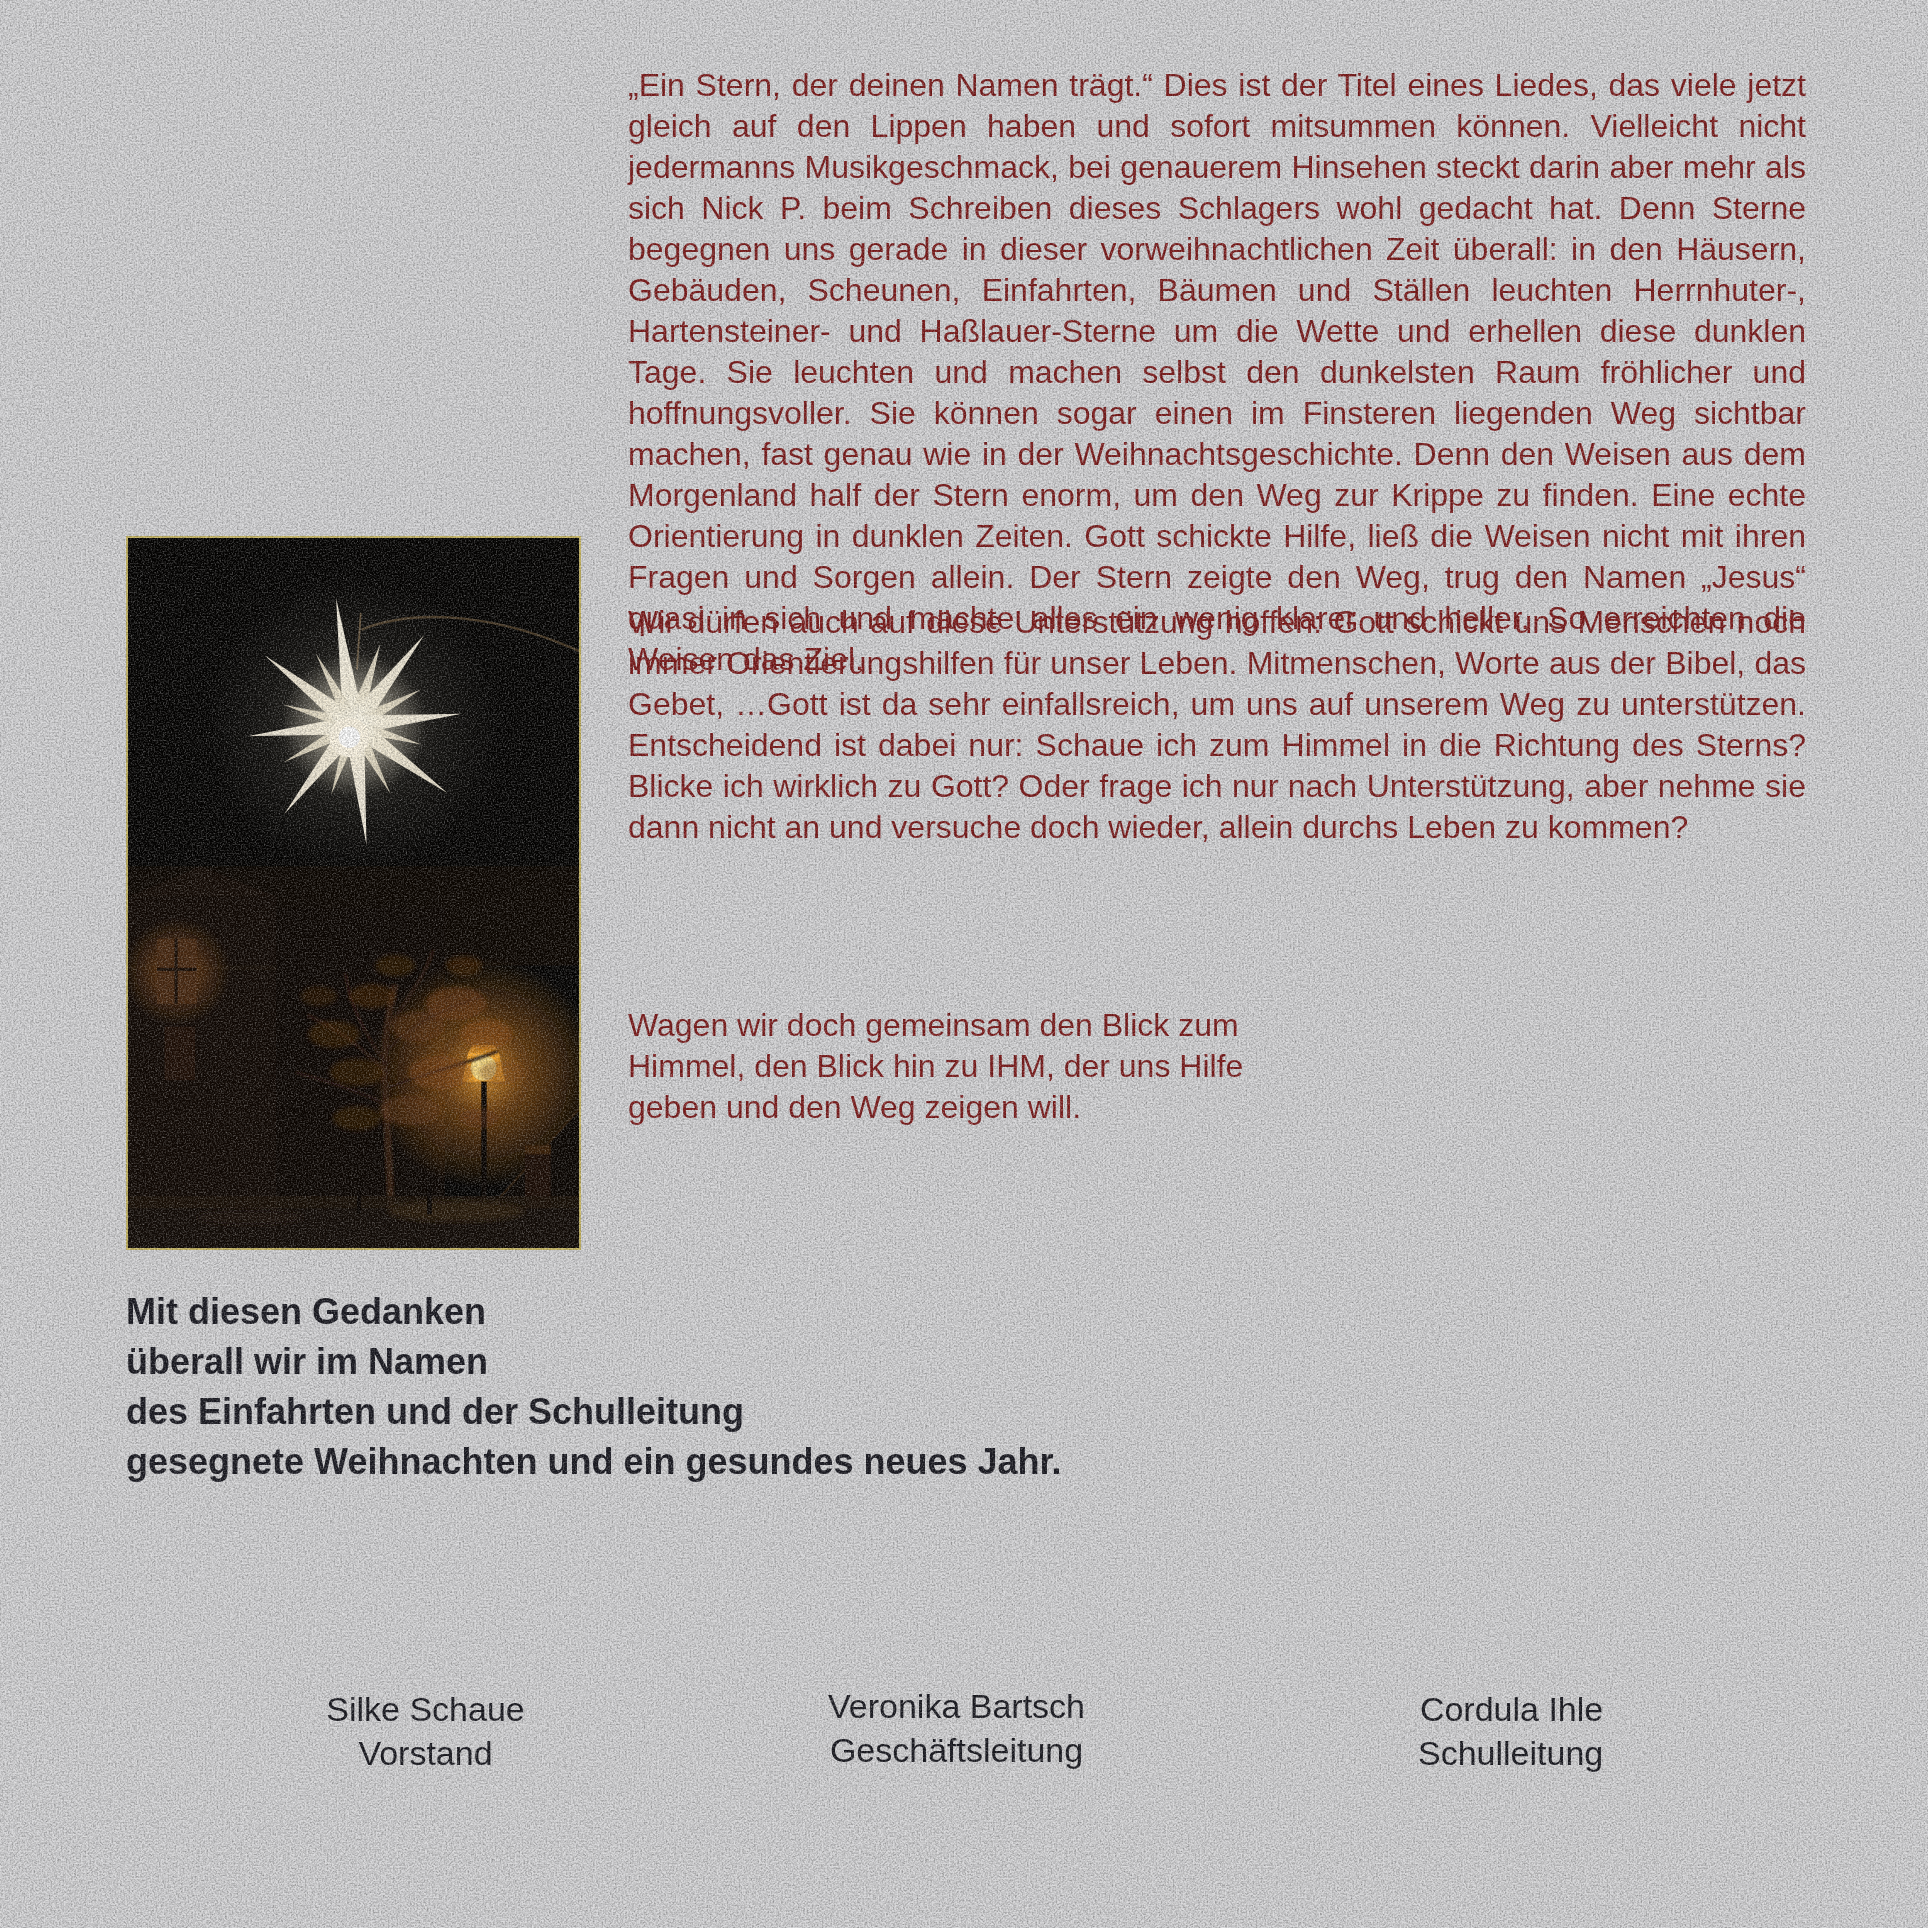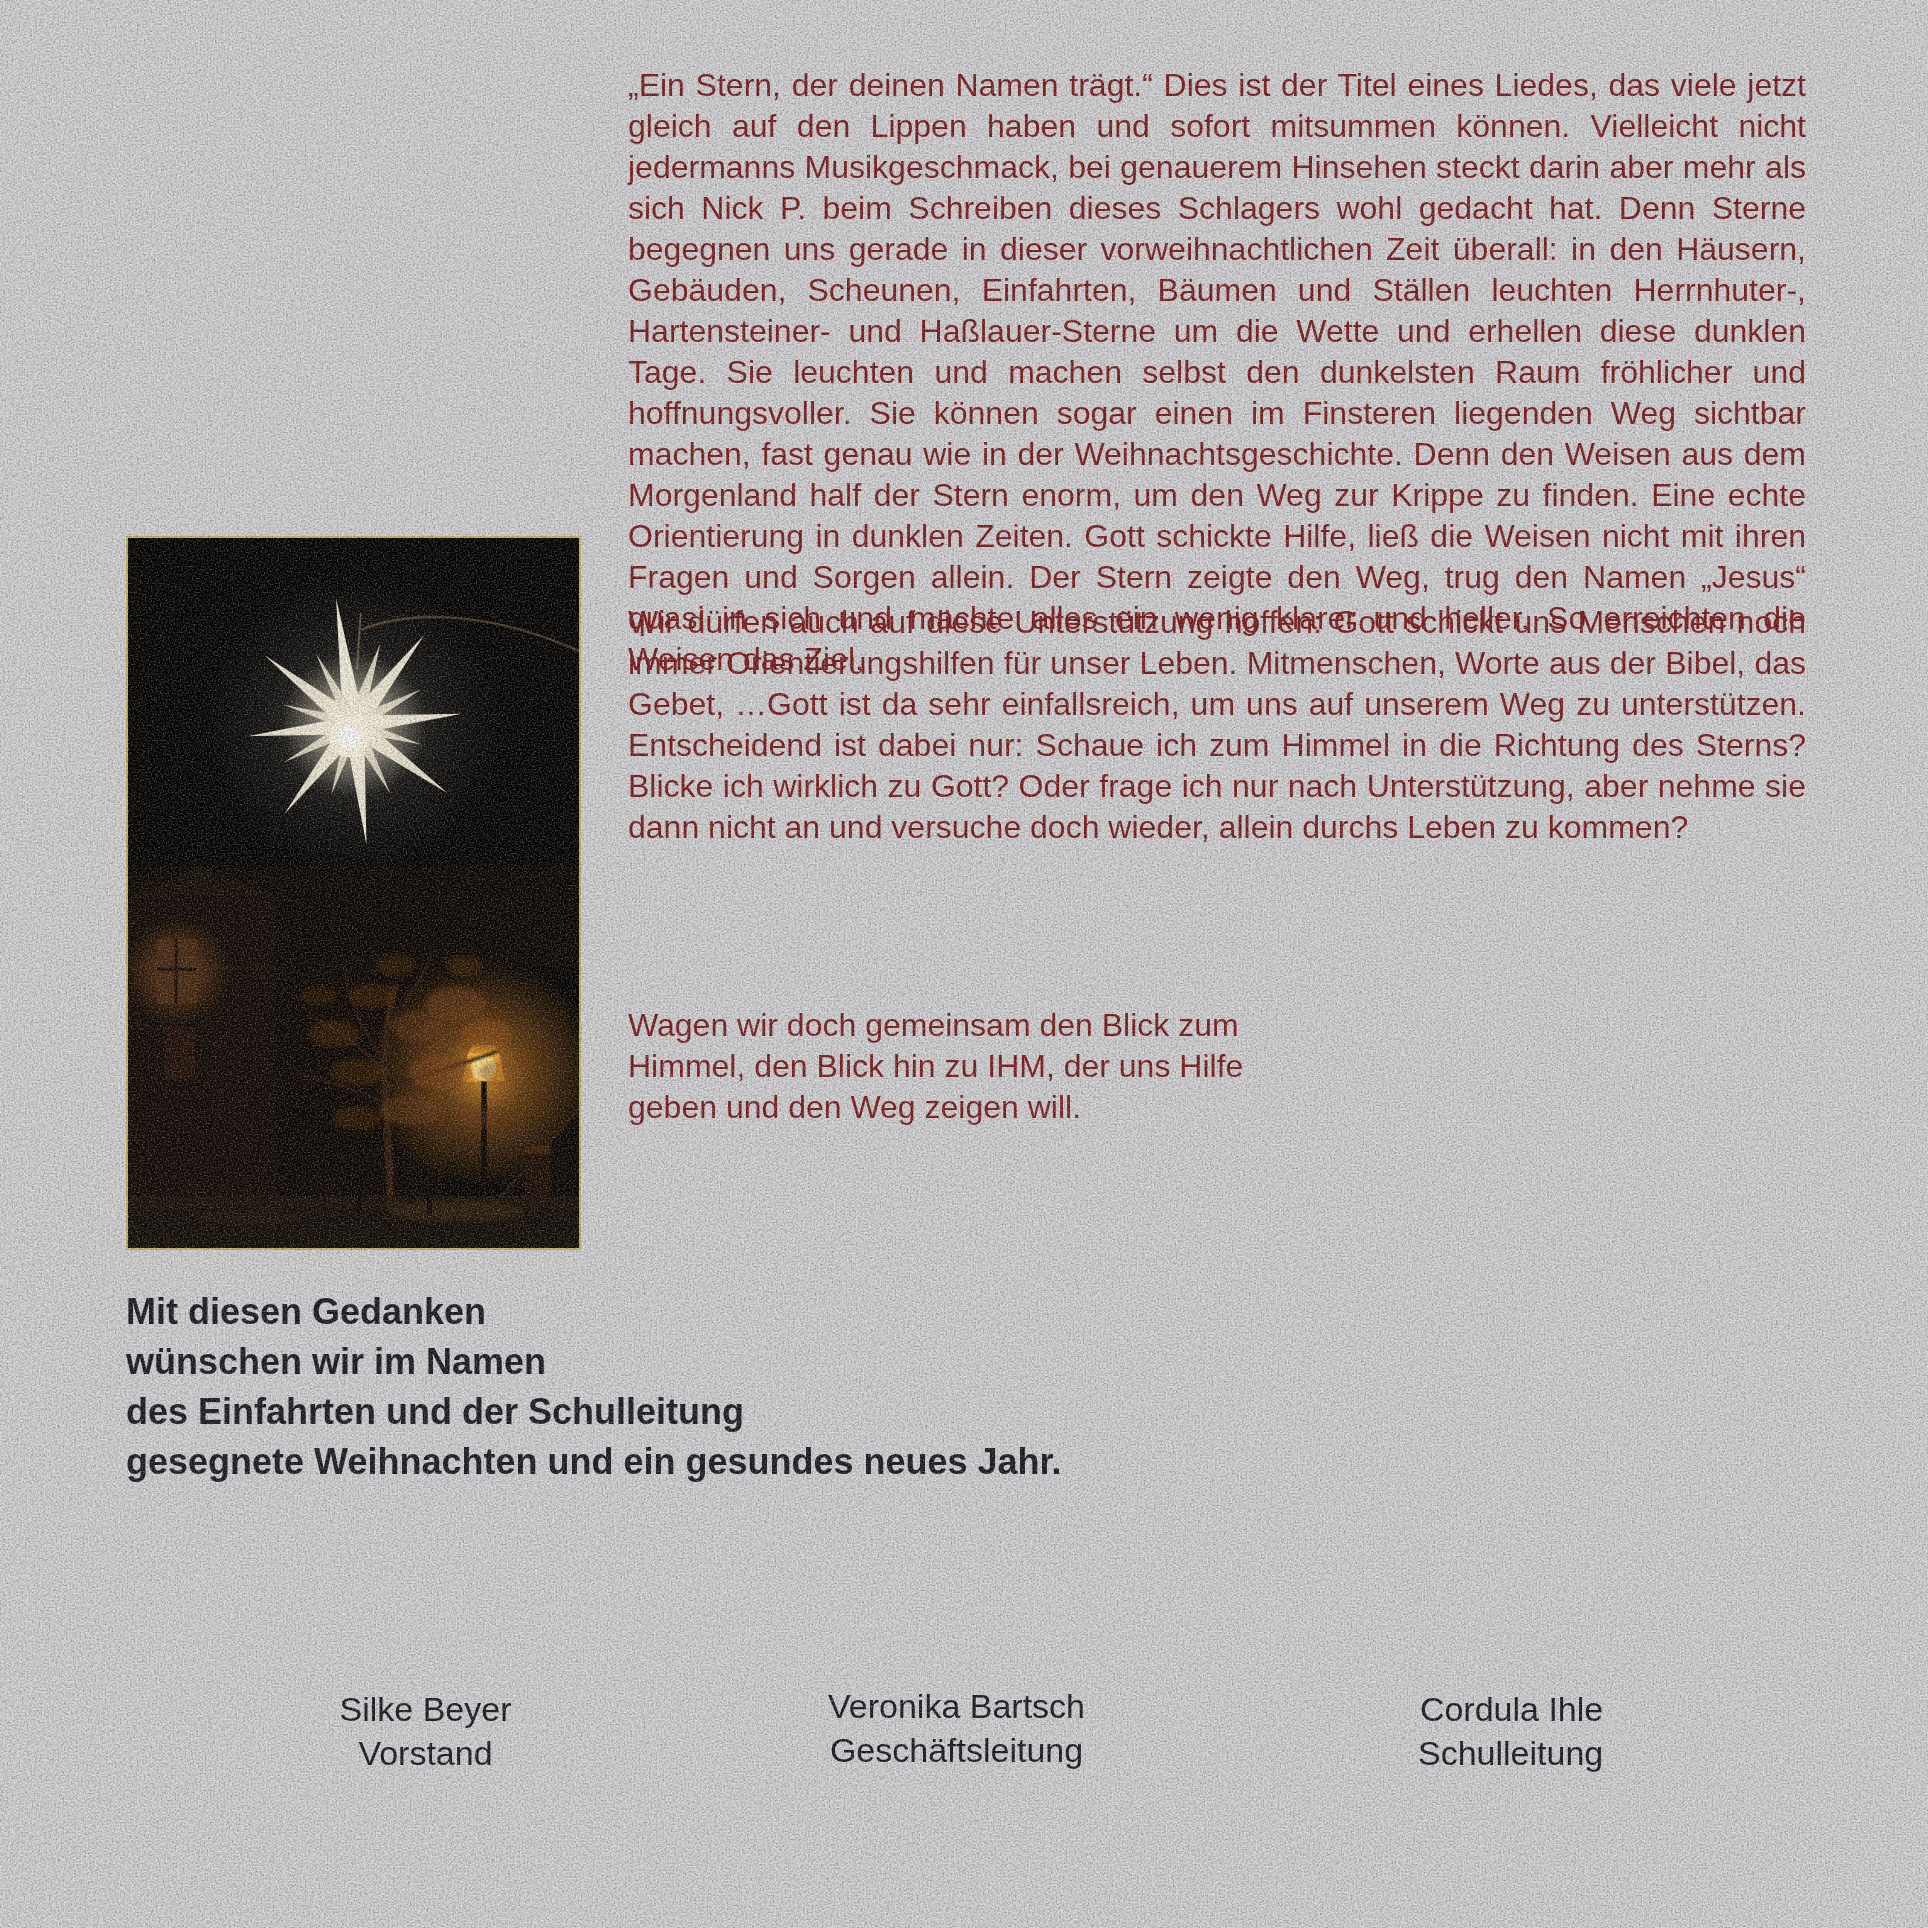--- a/index.html
+++ b/index.html
@@ -210,29 +210,29 @@
     </figure>
 
     <p class="body-text p-intro">„Ein Stern, der deinen Namen trägt.“ Dies ist der Titel eines Liedes, das viele jetzt gleich auf den Lippen haben und sofort mitsummen können. Vielleicht nicht jedermanns Musikgeschmack, bei genauerem Hinsehen steckt darin aber mehr als sich Nick P. beim Schreiben dieses Schlagers wohl gedacht hat. Denn Sterne begegnen uns gerade in dieser vorweihnachtlichen Zeit überall: in den Häusern, Gebäuden, Scheunen, Einfahrten, Bäumen und Ställen leuchten Herrnhuter-, Hartensteiner- und Haßlauer-Sterne um die Wette und erhellen diese dunklen Tage. Sie leuchten und machen selbst den dunkelsten Raum fröhlicher und hoffnungsvoller. Sie können sogar einen im Finsteren liegenden Weg sichtbar machen, fast genau wie in der Weihnachtsgeschichte. Denn den Weisen aus dem Morgenland half der Stern enorm, um den Weg zur Krippe zu finden. Eine echte Orientierung in dunklen Zeiten. Gott schickte Hilfe, ließ die Weisen nicht mit ihren Fragen und Sorgen allein. Der Stern zeigte den Weg, trug den Namen „Jesus“ quasi in sich und machte alles ein wenig klarer und heller. So erreichten die Weisen das Ziel.</p>
 
     <p class="body-text p-hope">Wir dürfen auch auf diese Unterstützung hoffen: Gott schickt uns Menschen noch immer Orientierungshilfen für unser Leben. Mitmenschen, Worte aus der Bibel, das Gebet, …Gott ist da sehr einfallsreich, um uns auf unserem Weg zu unterstützen. Entscheidend ist dabei nur: Schaue ich zum Himmel in die Richtung des Sterns? Blicke ich wirklich zu Gott? Oder frage ich nur nach Unterstützung, aber nehme sie dann nicht an und versuche doch wieder, allein durchs Leben zu kommen?</p>
 
     <p class="body-text p-call">Wagen wir doch gemeinsam den Blick zum Himmel, den Blick hin zu IHM, der uns Hilfe geben und den Weg zeigen will.</p>
 
     <div class="greeting">
       <div>Mit diesen Gedanken</div>
-      <div>wünschen wir im Namen</div>
+      <div>überall wir im Namen</div>
       <div>des Einfahrten und der Schulleitung</div>
       <div>gesegnete Weihnachten und ein gesundes neues Jahr.</div>
     </div>
 
   </div>
 
   <div class="signature sig-1">
-    <div>Silke Beyer</div>
+    <div>Silke Schaue</div>
     <div>Vorstand</div>
   </div>
   <div class="signature sig-2">
     <div>Veronika Bartsch</div>
     <div>Geschäftsleitung</div>
   </div>
   <div class="signature sig-3">
     <div>Cordula Ihle</div>
     <div>Schulleitung</div>
   </div>

